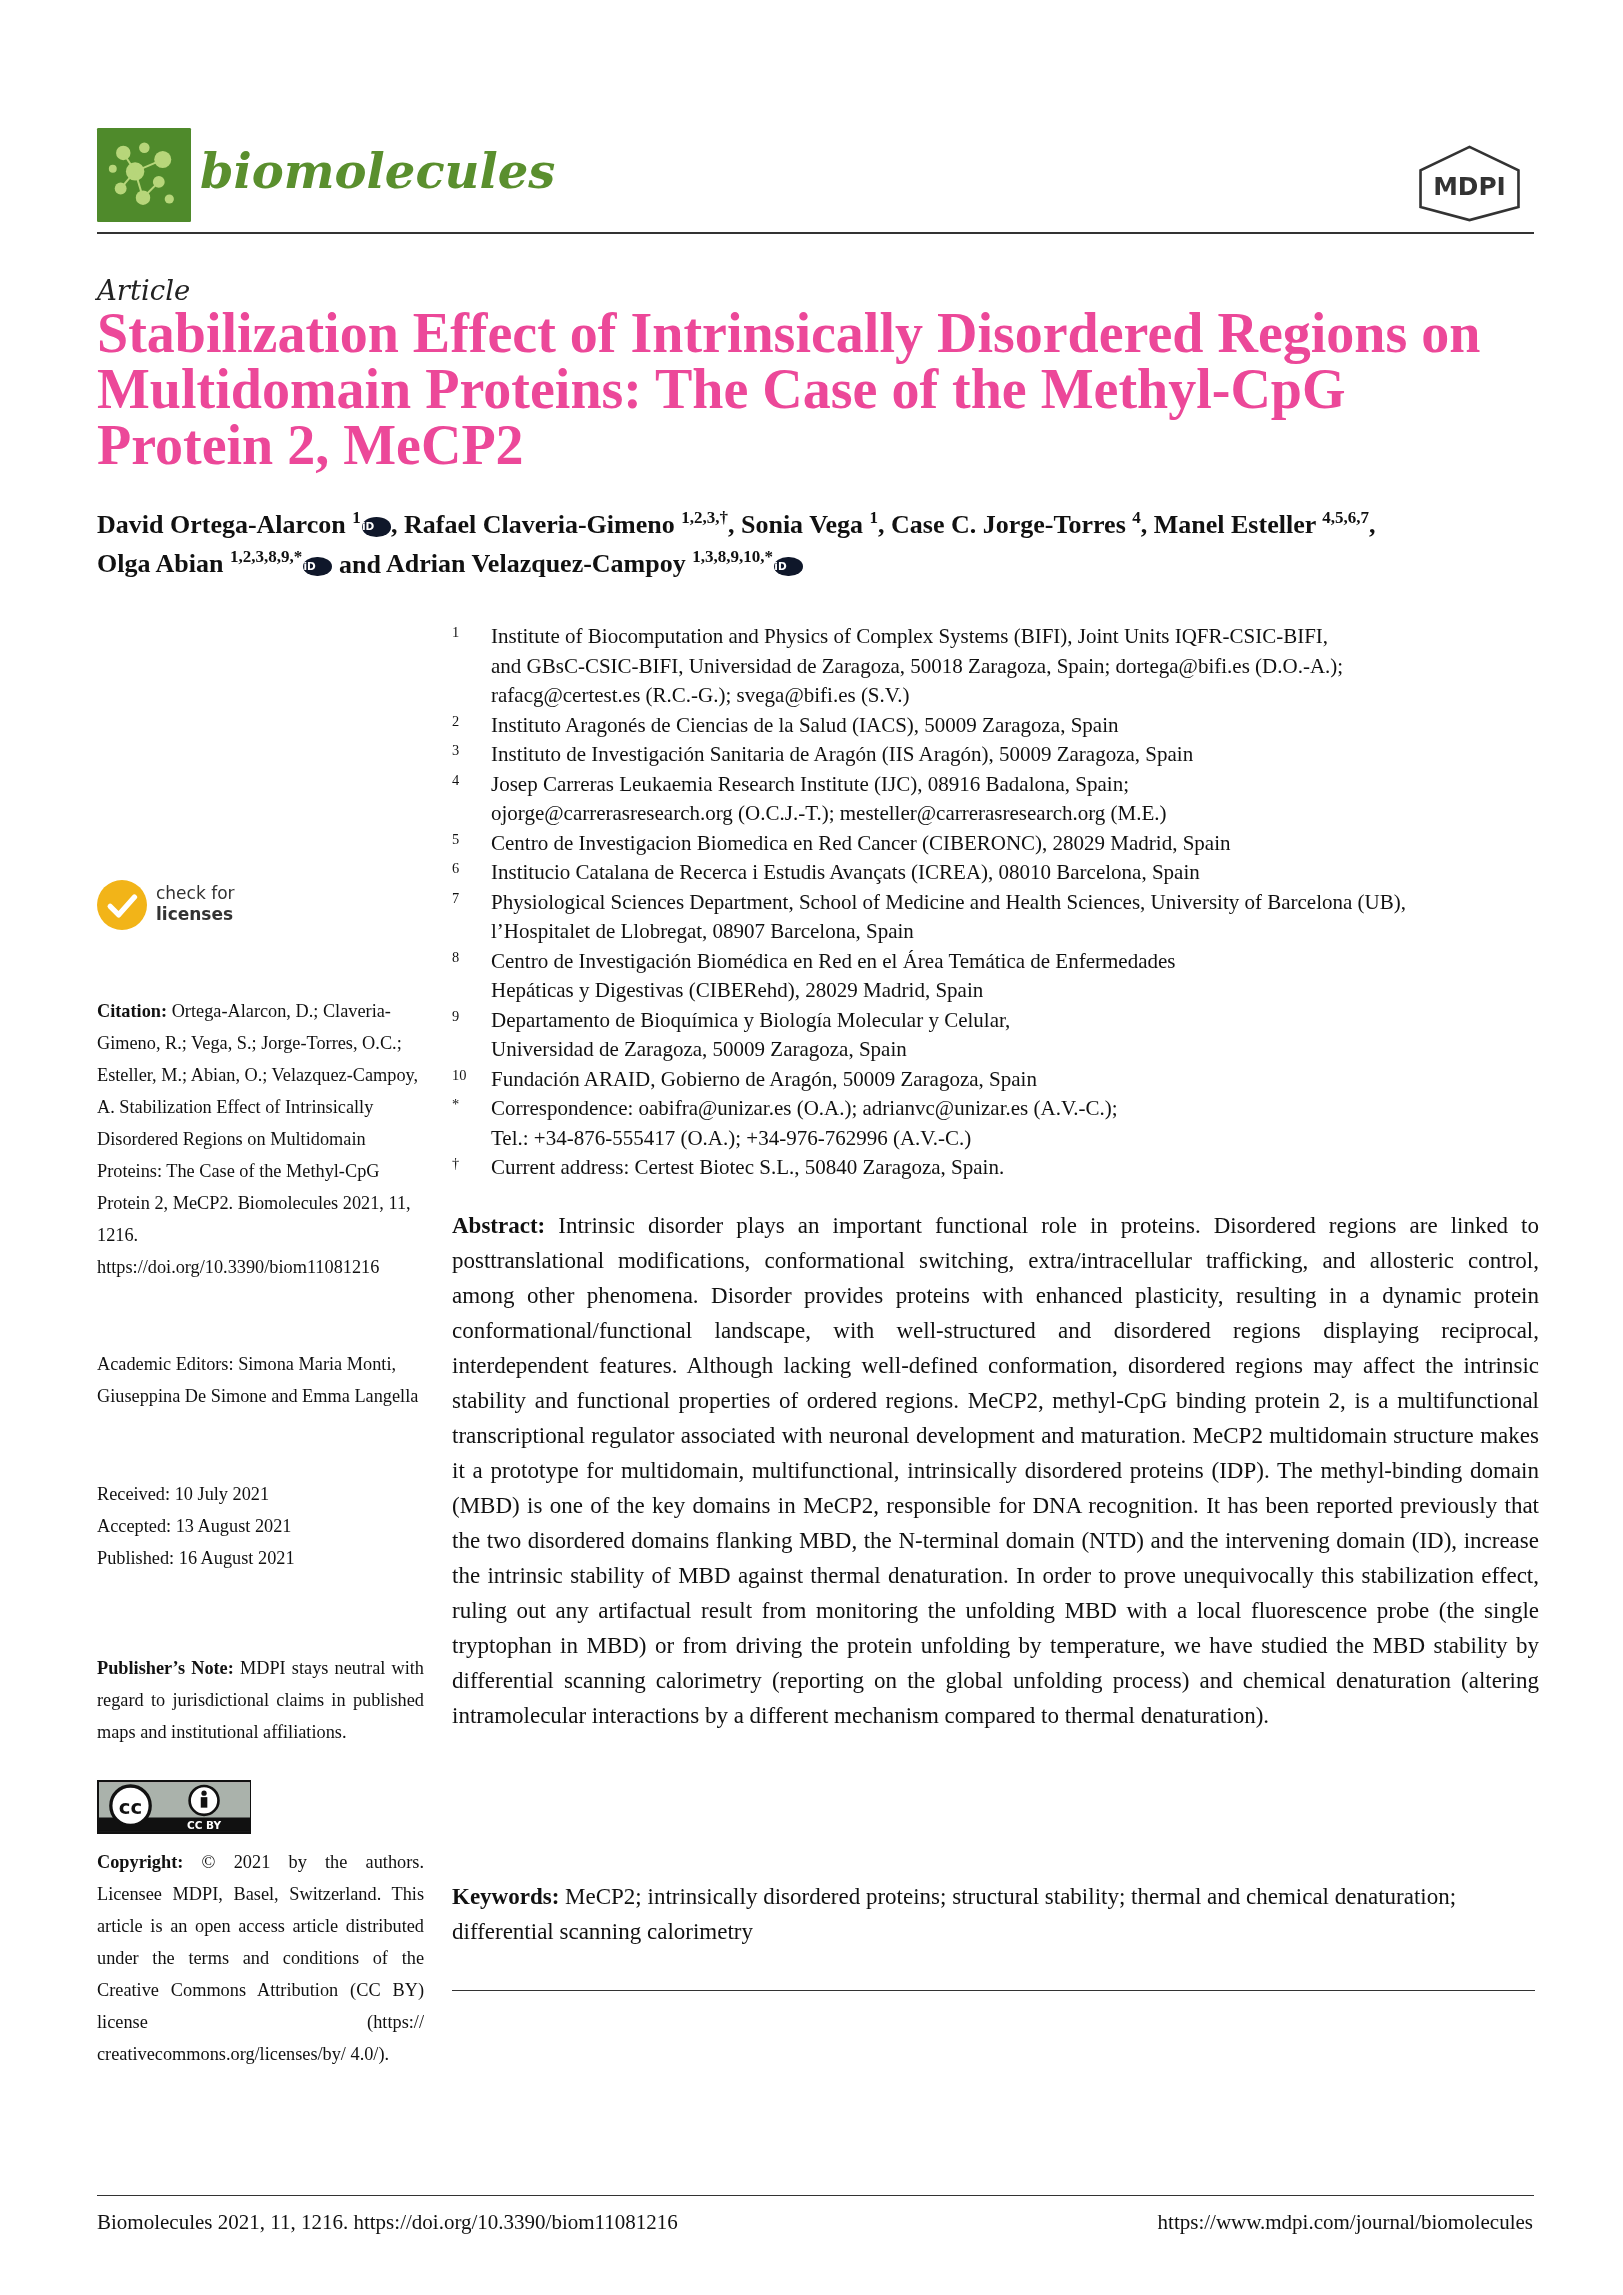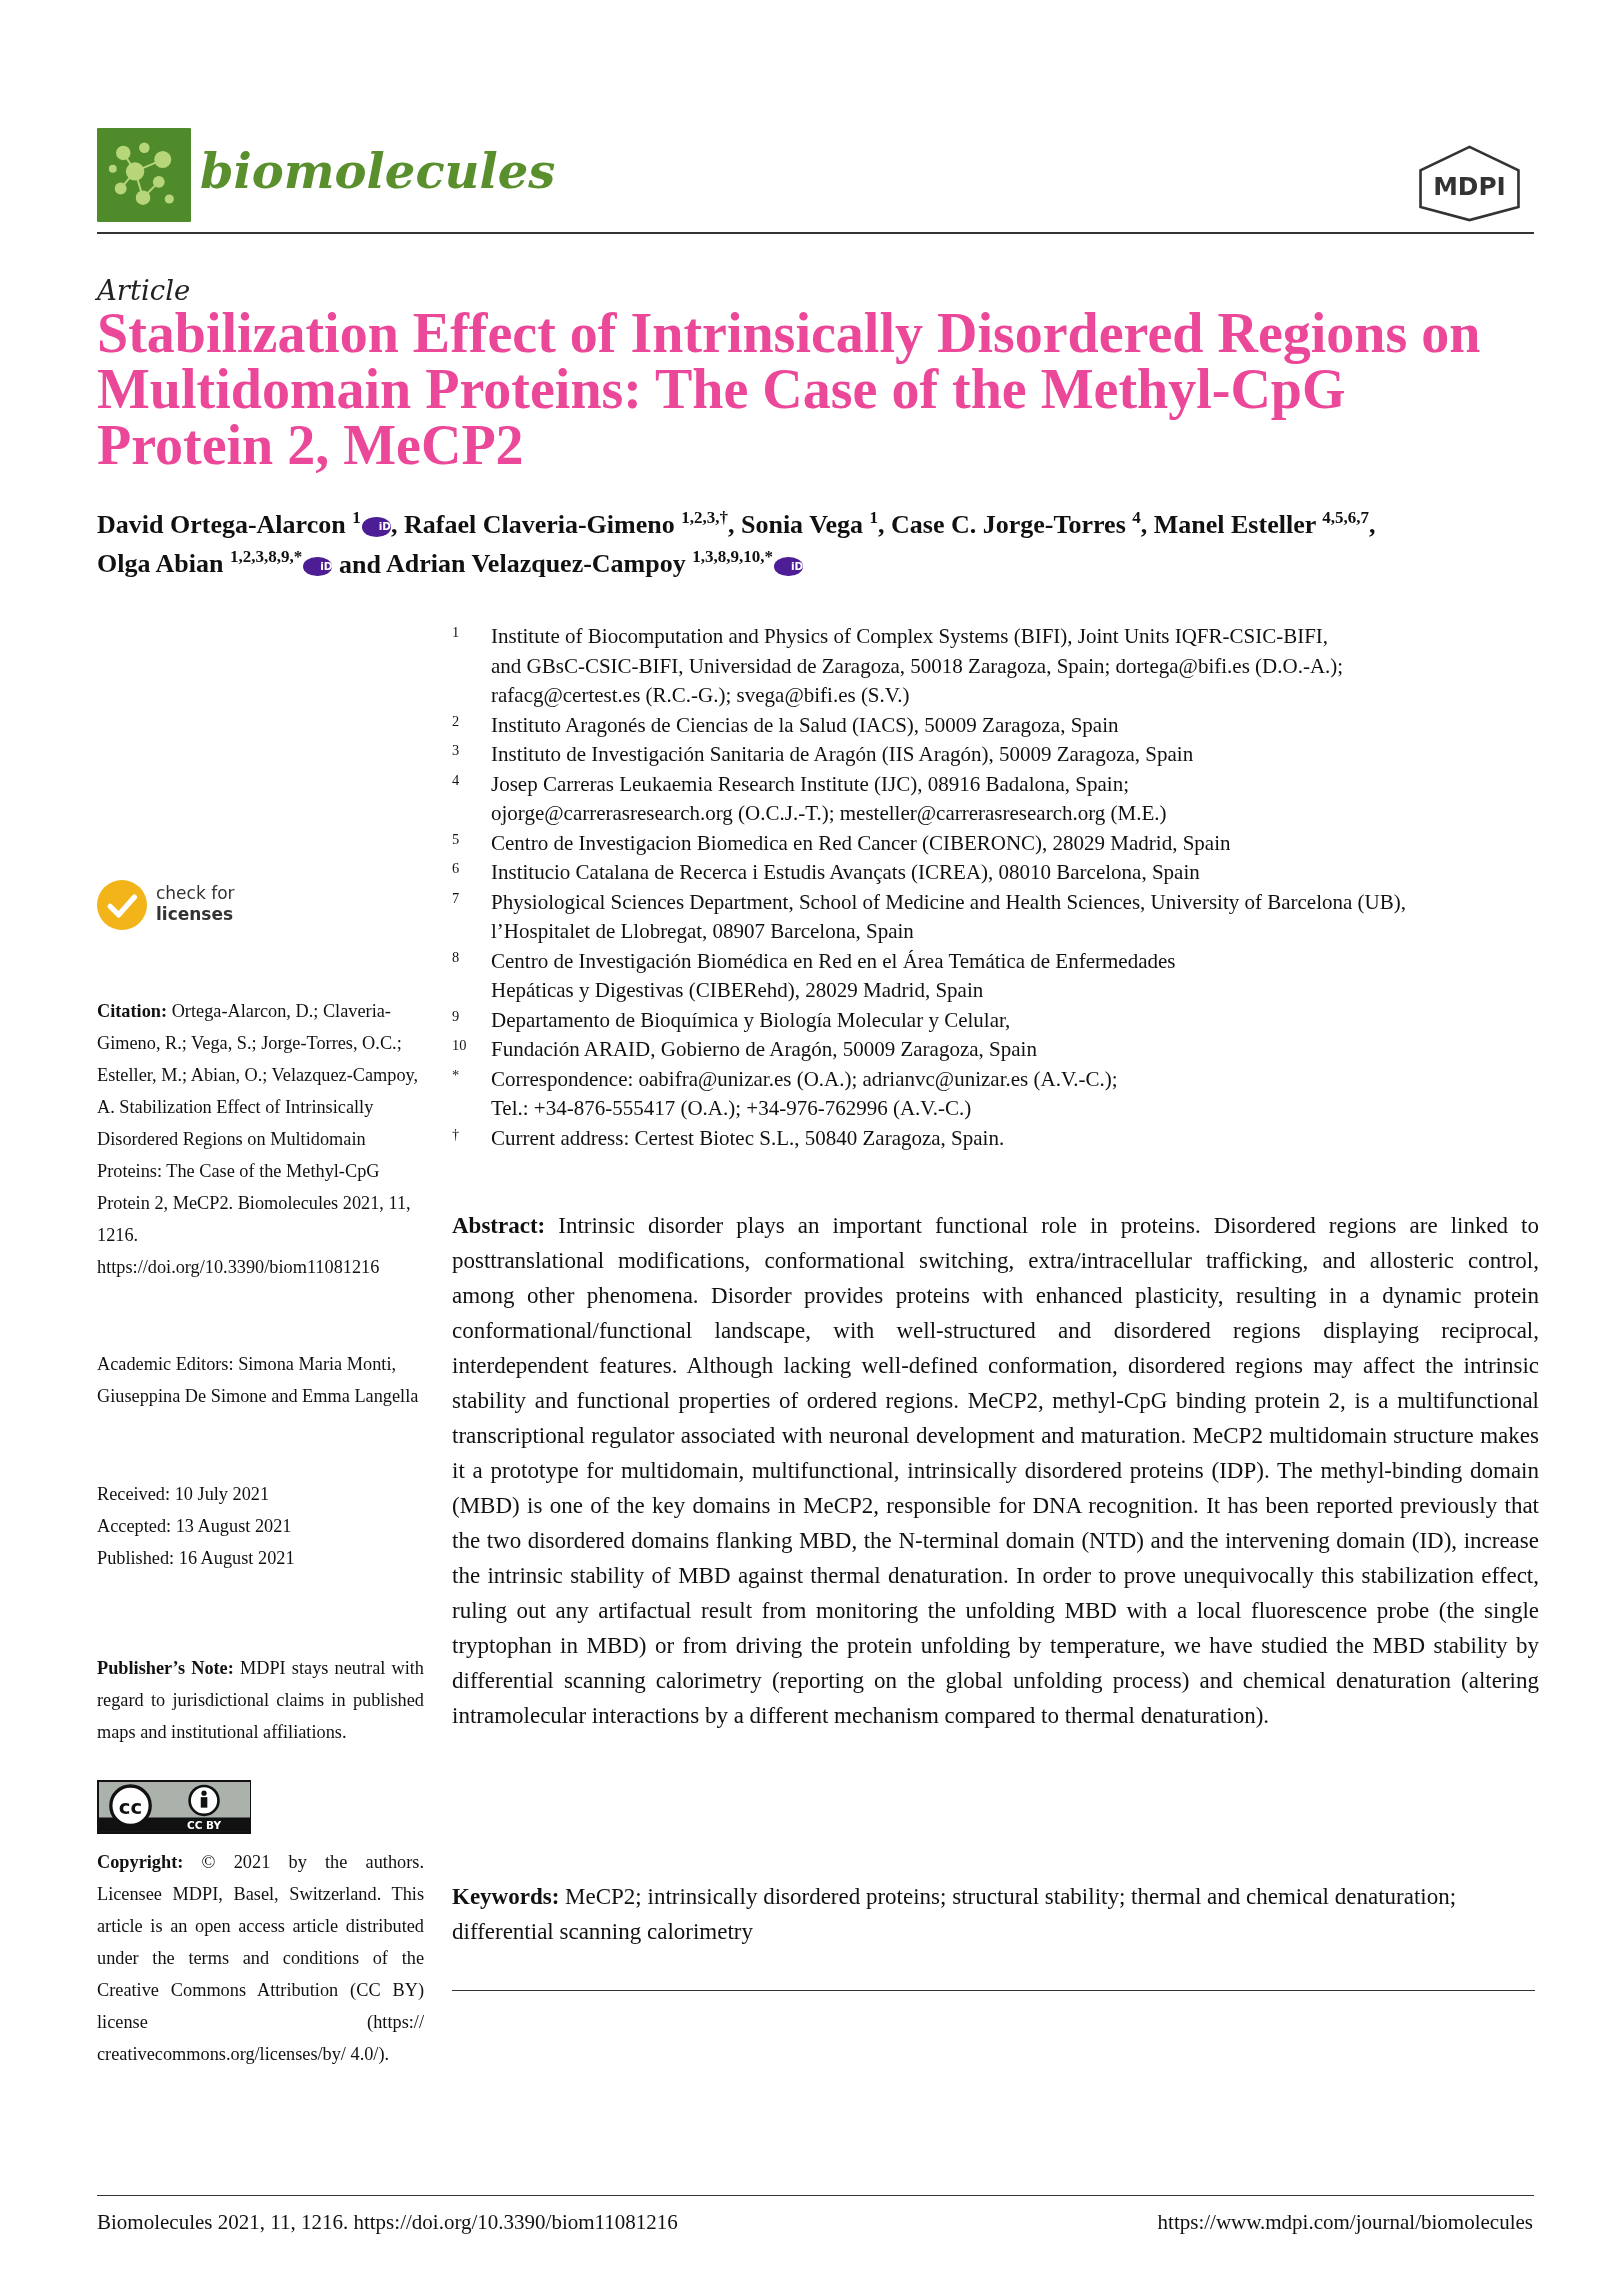--- a/index.html
+++ b/index.html
@@ -7,21 +7,21 @@
   .abs { position: absolute; }
   
   .logo-box { left: 97px; top: 128px; width: 94px; height: 94px; background: #4f8a2b; border-radius: 1.3px; }
   .journal-name { left: 200px; top: 143px; font-family: "DejaVu Serif", serif; font-style: italic; font-weight: bold; font-size: 48px; color: #5a8f2e; }
   .mdpi-logo { left: 1414px; top: 144px; width: 111px; height: 79px; }
   .header-rule { left: 97px; top: 232px; width: 1437px; height: 2px; background: #333; }
   .article-type { left: 97px; top: 274px; font-style: italic; font-size: 27.5px; color: #222; }
   .title { left: 97px; top: 305px; width: 1437px; font-family: "Liberation Serif", serif; font-weight: bold; font-size: 56px; line-height: 56px; color: #ec4899; }
   .authors { left: 97px; top: 501px; width: 1437px; font-family: "Liberation Serif", serif; font-weight: bold; font-size: 26px; line-height: 33px; }
   .authors sup { font-size: 17px; }
-  .orcid { display: inline-block; width: 29px; height: 19.6px; border-radius: 50%; background: #4c1d95; color: #fff; font-size: 10.5px; font-family: "DejaVu Sans", sans-serif; text-align: right; line-height: 19.6px; vertical-align: 2.6px; margin-left: 1.3px; }
+  .orcid { display: inline-block; width: 29px; height: 19.6px; border-radius: 50%; background: #0f172a; color: #fff; font-size: 10.5px; font-family: "DejaVu Sans", sans-serif; text-align: left; line-height: 19.6px; vertical-align: 2.6px; margin-left: 1.3px; }
   
   .affils { left: 452px; top: 622px; width: 1087px; font-family: "Liberation Serif", serif; font-size: 21px; line-height: 29.5px; }
   .aff { position: relative; padding-left: 39px; }
   .aff-num { position: absolute; left: 0; top: -3.9px; font-size: 14.4px; }
   
   .sidebar { left: 97px; width: 327px; font-family: "Liberation Serif", serif; font-size: 18.3px; line-height: 32px; color: #111; }
   .check-badge { left: 97px; top: 880px; width: 196px; height: 59px; }
   .check-circle { position: absolute; left: 0; top: 0; width: 50px; height: 50px; border-radius: 50%; background: #f2b418; }
   .check-text { position: absolute; left: 59px; top: 2.6px; font-family: "DejaVu Sans", sans-serif; font-size: 17px; line-height: 21px; color: #333; }
   .check-text b { font-weight: bold; }
@@ -117,20 +117,21 @@
       <div>l’Hospitalet de Llobregat, 08907 Barcelona, Spain</div>
     </div>
     <div class="aff">
       <span class="aff-num">8</span>
       <div>Centro de Investigación Biomédica en Red en el Área Temática de Enfermedades</div>
       <div>Hepáticas y Digestivas (CIBERehd), 28029 Madrid, Spain</div>
     </div>
     <div class="aff">
       <span class="aff-num">9</span>
       <div>Departamento de Bioquímica y Biología Molecular y Celular,</div>
+      <div>Universidad de Zaragoza, 50009 Zaragoza, Spain</div>
     </div>
     <div class="aff">
       <span class="aff-num">10</span>
       <div>Fundación ARAID, Gobierno de Aragón, 50009 Zaragoza, Spain</div>
     </div>
     <div class="aff">
       <span class="aff-num">*</span>
       <div>Correspondence: oabifra@unizar.es (O.A.); adrianvc@unizar.es (A.V.-C.);</div>
       <div>Tel.: +34-876-555417 (O.A.); +34-976-762996 (A.V.-C.)</div>
     </div>

